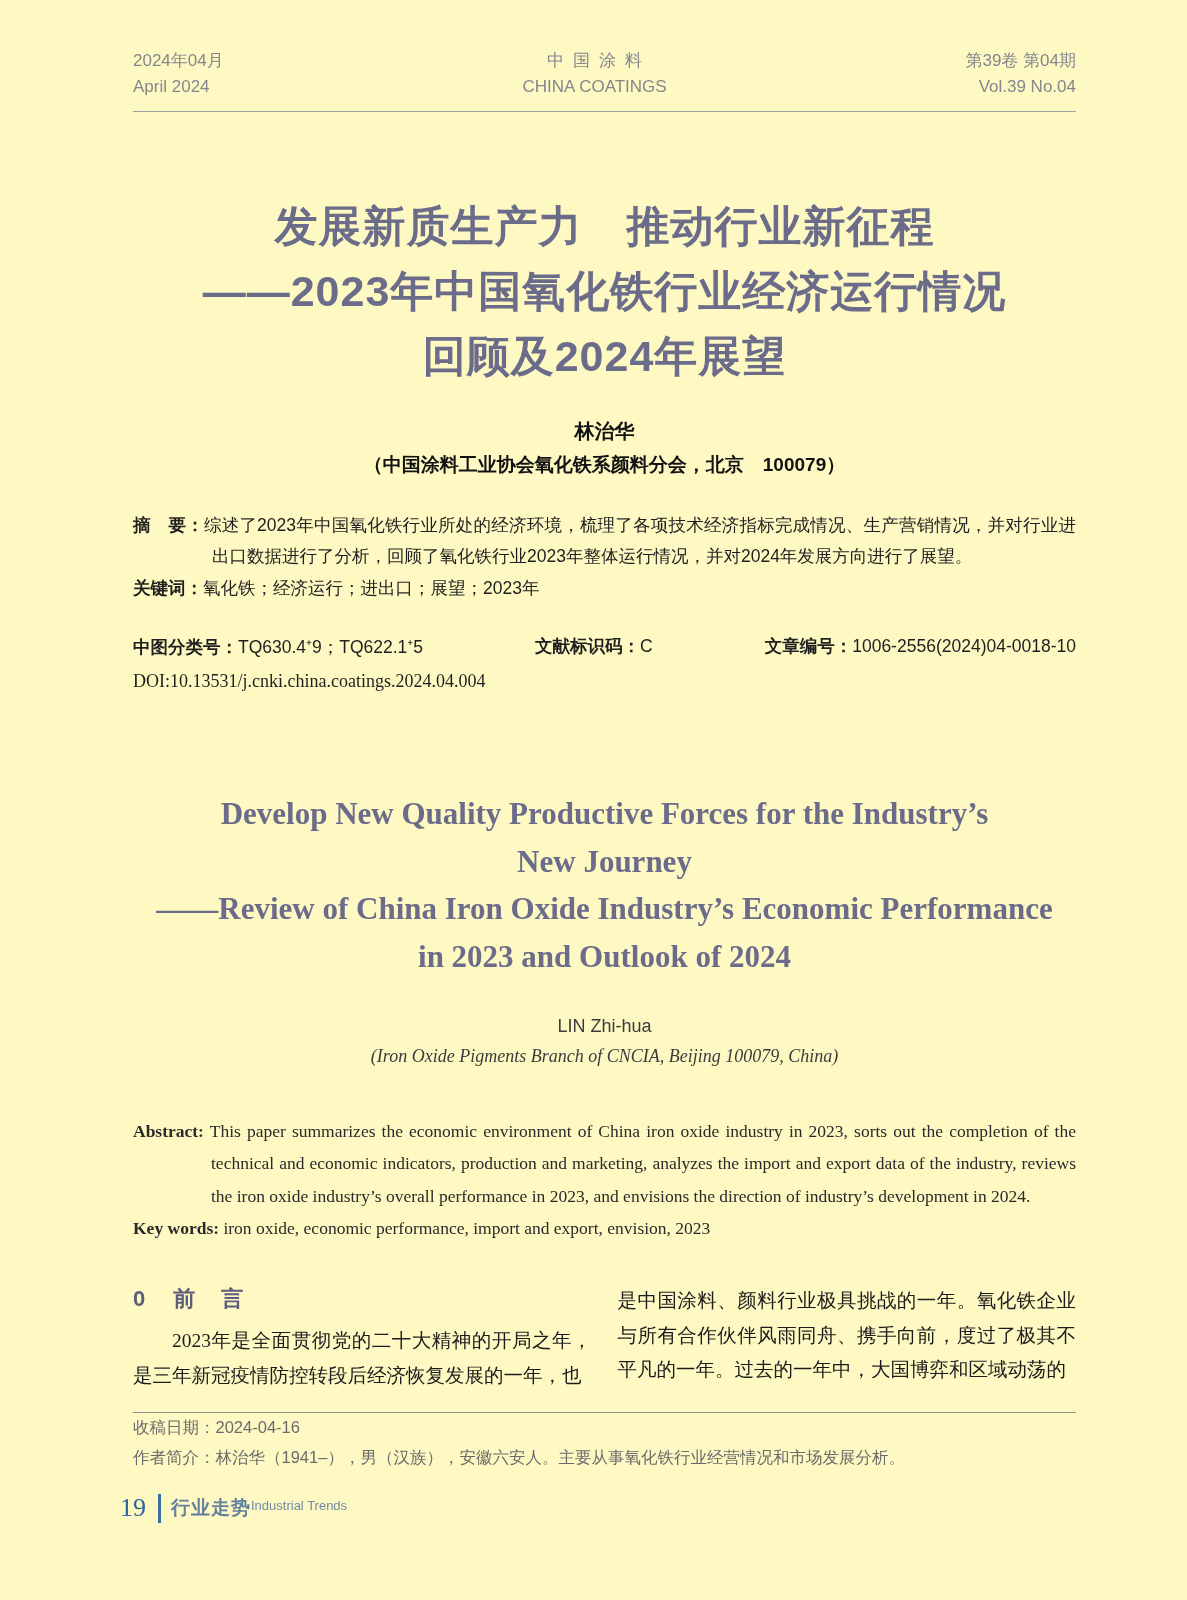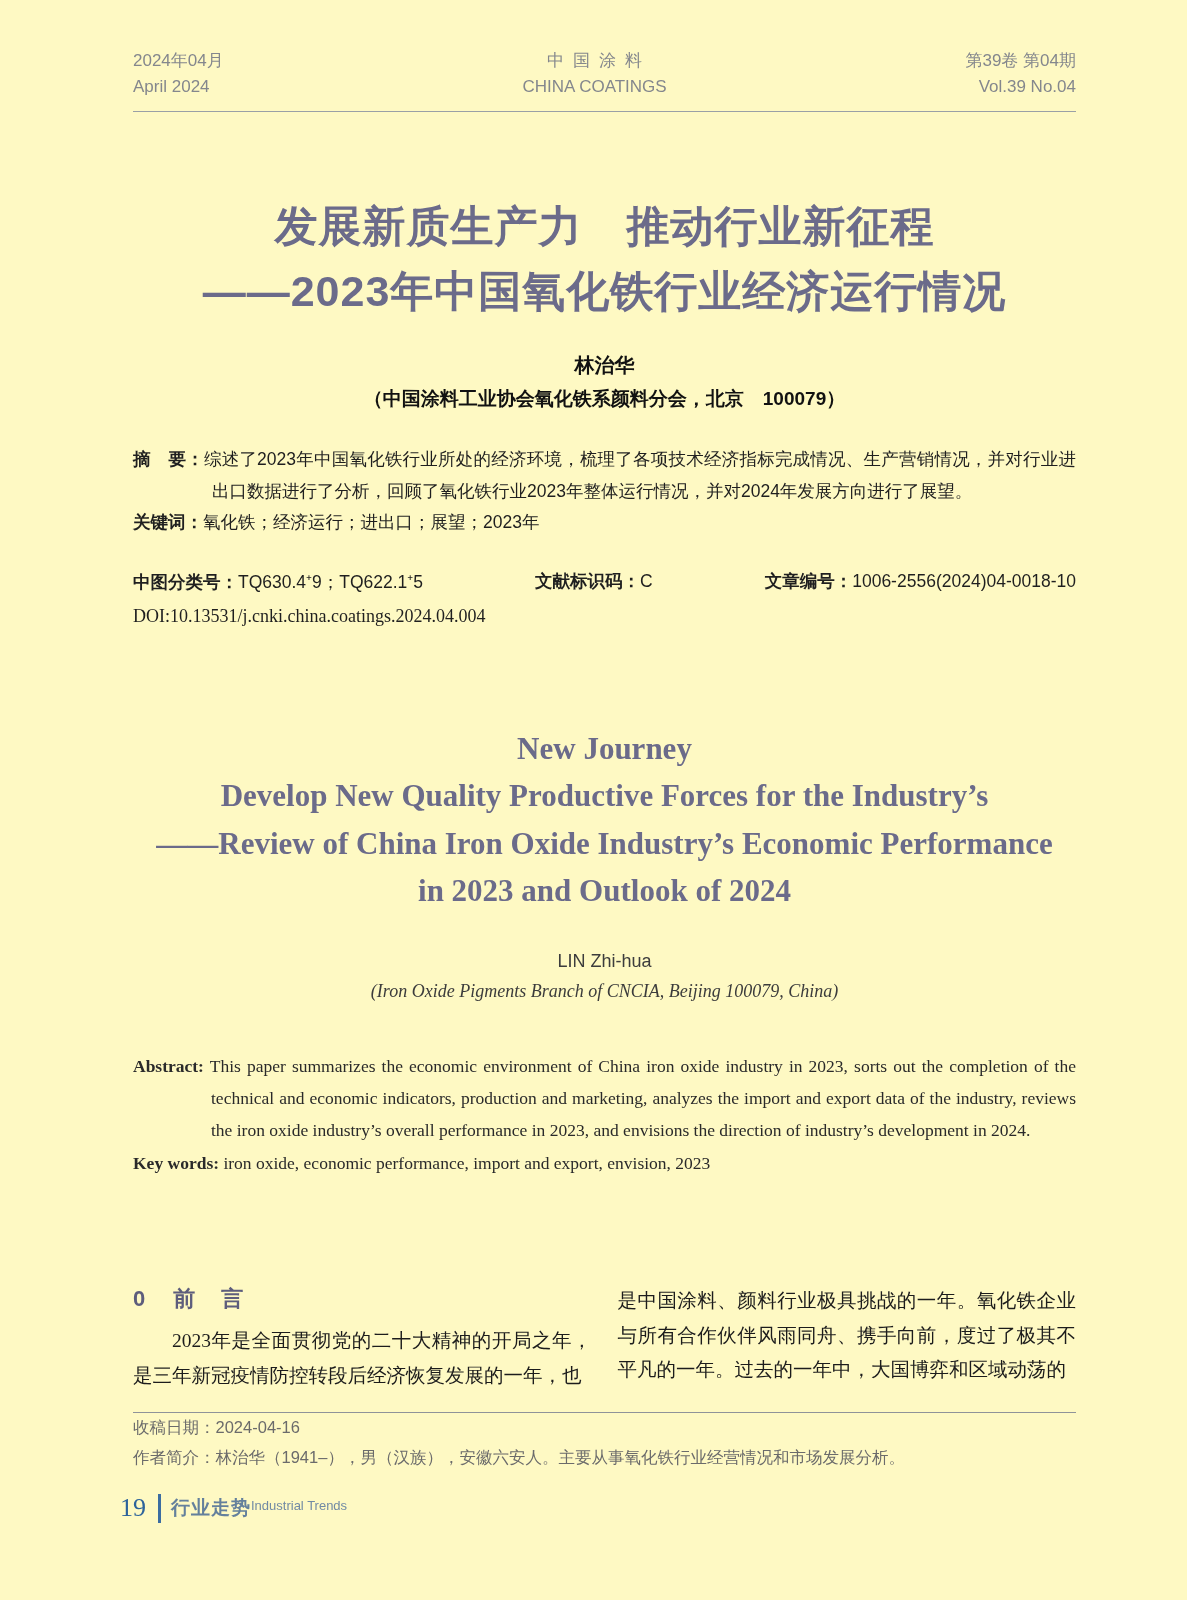--- a/index.html
+++ b/index.html
@@ -120,40 +120,41 @@
       </div>
       <div class="cell right">
         <div class="cn">第39卷 第04期</div>
         <div class="en">Vol.39 No.04</div>
       </div>
     </div>
 
     <div class="title-cn">
       <div>发展新质生产力　推动行业新征程</div>
       <div>——2023年中国氧化铁行业经济运行情况</div>
+      <div>回顾及2024年展望</div>
     </div>
 
     <div class="author-cn">林治华</div>
     <div class="affil-cn">（中国涂料工业协会氧化铁系颜料分会，北京　100079）</div>
 
     <div class="abs-cn">
       <p class="hang"><span class="lbl">摘　要：</span><span>综述了2023年中国氧化铁行业所处的经济环境，梳理了各项技术经济指标完成情况、生产营销情况，并对行业进出口数据进行了分析，回顾了氧化铁行业2023年整体运行情况，并对2024年发展方向进行了展望。</span></p>
       <p><span class="lbl">关键词：</span><span>氧化铁；经济运行；进出口；展望；2023年</span></p>
     </div>
 
     <div class="meta-row">
       <span><span class="lbl">中图分类号：</span><span>TQ630.4⁺9；TQ622.1⁺5</span></span>
       <span><span class="lbl">文献标识码：</span><span>C</span></span>
       <span><span class="lbl">文章编号：</span><span>1006-2556(2024)04-0018-10</span></span>
     </div>
     <div class="doi">DOI:10.13531/j.cnki.china.coatings.2024.04.004</div>
 
     <div class="title-en">
+      <div>Develop New Quality Productive Forces for the Industry’s</div>
       <div>New Journey</div>
-      <div>Develop New Quality Productive Forces for the Industry’s</div>
       <div>——Review of China Iron Oxide Industry’s Economic Performance</div>
       <div>in 2023 and Outlook of 2024</div>
     </div>
 
     <div class="author-en">LIN Zhi-hua</div>
     <div class="affil-en">(Iron Oxide Pigments Branch of CNCIA, Beijing 100079, China)</div>
 
     <div class="abs-en">
       <p class="hang-en"><span class="lbl">Abstract:</span> <span>This paper summarizes the economic environment of China iron oxide industry in 2023, sorts out the completion of the technical and economic indicators, production and marketing, analyzes the import and export data of the industry, reviews the iron oxide industry’s overall performance in 2023, and envisions the direction of industry’s development in 2024.</span></p>
       <p class="kw-en"><span class="lbl">Key words:</span> <span>iron oxide, economic performance, import and export, envision, 2023</span></p>

